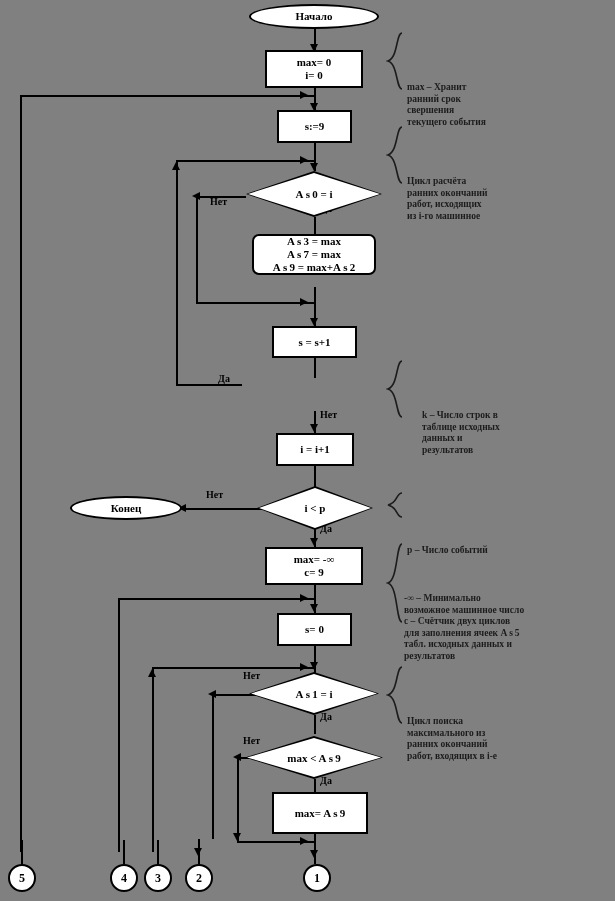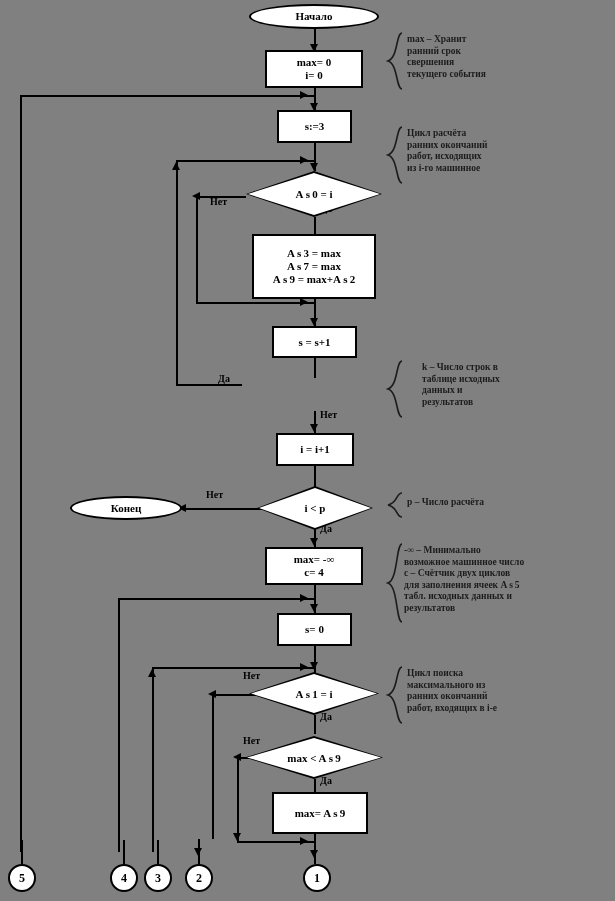--- a/index.html
+++ b/index.html
@@ -46,21 +46,21 @@
         border-left:8px solid #000;}
   .ar-l{border-top:4px solid transparent;border-bottom:4px solid transparent;
         border-right:8px solid #000;}
 
   
   .lbl{position:absolute;font-weight:bold;font-size:10px;color:#000;z-index:4;
        white-space:nowrap;}
 
   
   .note{position:absolute;font-weight:bold;font-size:9.5px;color:#1c1c1c;
-        line-height:1.22;z-index:4;white-space:pre-line;}
+        line-height:1.22;z-index:4;white-space:pre-line;margin-top:48px;}
   .brace{position:absolute;z-index:3;}
   .brace svg{display:block;}
 </style>
 </head>
 <body>
 
 <div class="canvas">
 
   <div class="ln lnv" style="left:314px;top:29px;height:21px;"></div>
   <div class="ar ar-d" style="left:310px;top:44px;"></div>
@@ -145,32 +145,32 @@
   <div class="node term" style="left:249px;top:4px;width:130px;height:25px;">
     <span>Начало</span>
   </div>
 
   <div class="node proc" style="left:265px;top:50px;width:98px;height:38px;">
     <span>max=  0</span>
     <span>i=  0</span>
   </div>
 
   <div class="node proc" style="left:277px;top:110px;width:75px;height:33px;">
-    <span>s:=3</span>
+    <span>s:=9</span>
   </div>
 
   <div class="dec" style="left:246px;top:171px;width:136px;height:46px;">
     <div class="dshape"></div>
     <div class="dinner"></div>
     <div class="dtxt">
         <span>A s 0 = i</span>
       </div>
   </div>
 
-  <div class="node proc" style="left:252px;top:234px;width:124px;height:65px;">
+  <div class="node proc" style="left:252px;top:234px;width:124px;height:41px;border-radius:7px;">
     <span>A s 3 = max</span>
     <span>A s 7 = max</span>
     <span>A s 9 = max+A s 2</span>
   </div>
 
   <div class="node proc" style="left:272px;top:326px;width:85px;height:32px;">
     <span>s = s+1</span>
   </div>
 
 
@@ -185,21 +185,21 @@
         <span>i &lt; p</span>
       </div>
   </div>
 
   <div class="node term" style="left:70px;top:496px;width:112px;height:24px;">
     <span>Конец</span>
   </div>
 
   <div class="node proc" style="left:265px;top:547px;width:98px;height:38px;">
     <span>max=  -∞</span>
-    <span>c=  4</span>
+    <span>c=  9</span>
   </div>
 
   <div class="node proc" style="left:277px;top:613px;width:75px;height:33px;">
     <span>s=  0</span>
   </div>
 
   <div class="dec" style="left:249px;top:672px;width:130px;height:43px;">
     <div class="dshape"></div>
     <div class="dinner"></div>
     <div class="dtxt">
@@ -274,21 +274,21 @@
   <div class="note" style="left:422px;top:362px;width:205px;">k – Число строк в
 таблице исходных
 данных  и
 результатов</div>
 
   <div class="brace" style="left:386px;top:492px;">
     <svg width="18" height="26" viewBox="0 0 18 26">
         <path d="M16 1 C10 1 12 11 2 13 C12 15 10 25 16 25" fill="none" stroke="#1c1c1c" stroke-width="1.6"></path>
       </svg>
   </div>
-  <div class="note" style="left:407px;top:497px;width:205px;">p – Число расчёта</div>
+  <div class="note" style="left:407px;top:497px;width:205px;">p – Число событий</div>
 
   <div class="brace" style="left:386px;top:543px;">
     <svg width="18" height="80" viewBox="0 0 18 80">
         <path d="M16 1 C10 1 12 37 2 40 C12 43 10 79 16 79" fill="none" stroke="#1c1c1c" stroke-width="1.6"></path>
       </svg>
   </div>
   <div class="note" style="left:404px;top:545px;width:212px;">-∞ – Минимально
 возможное машинное число
 c – Счётчик двух циклов
 для заполнения ячеек A s 5

